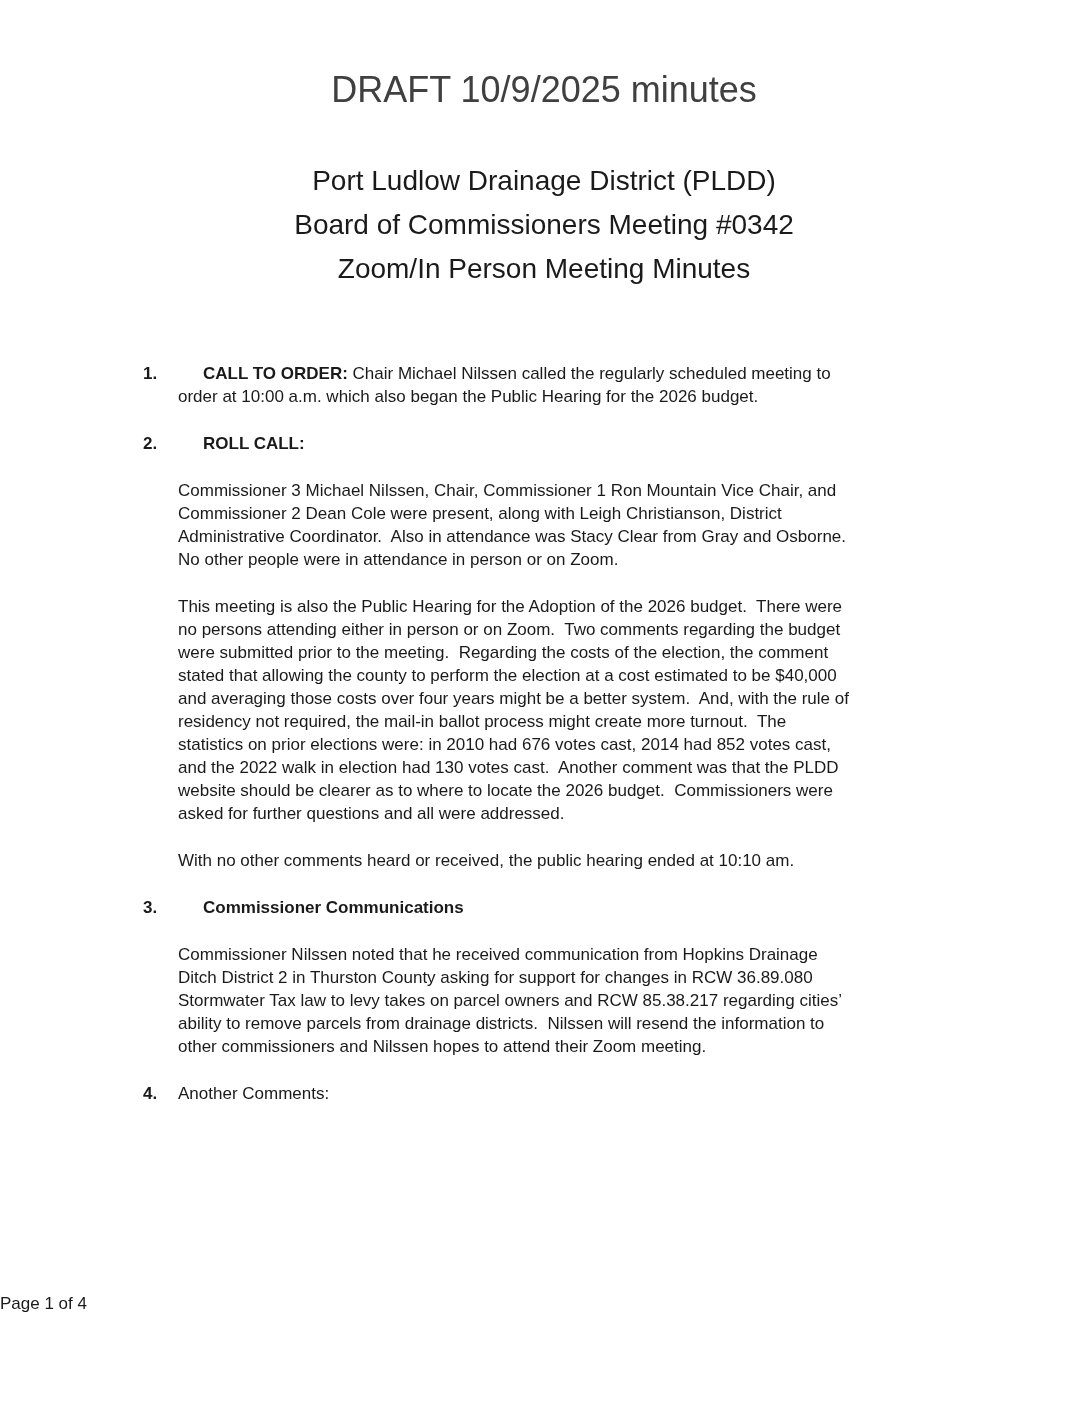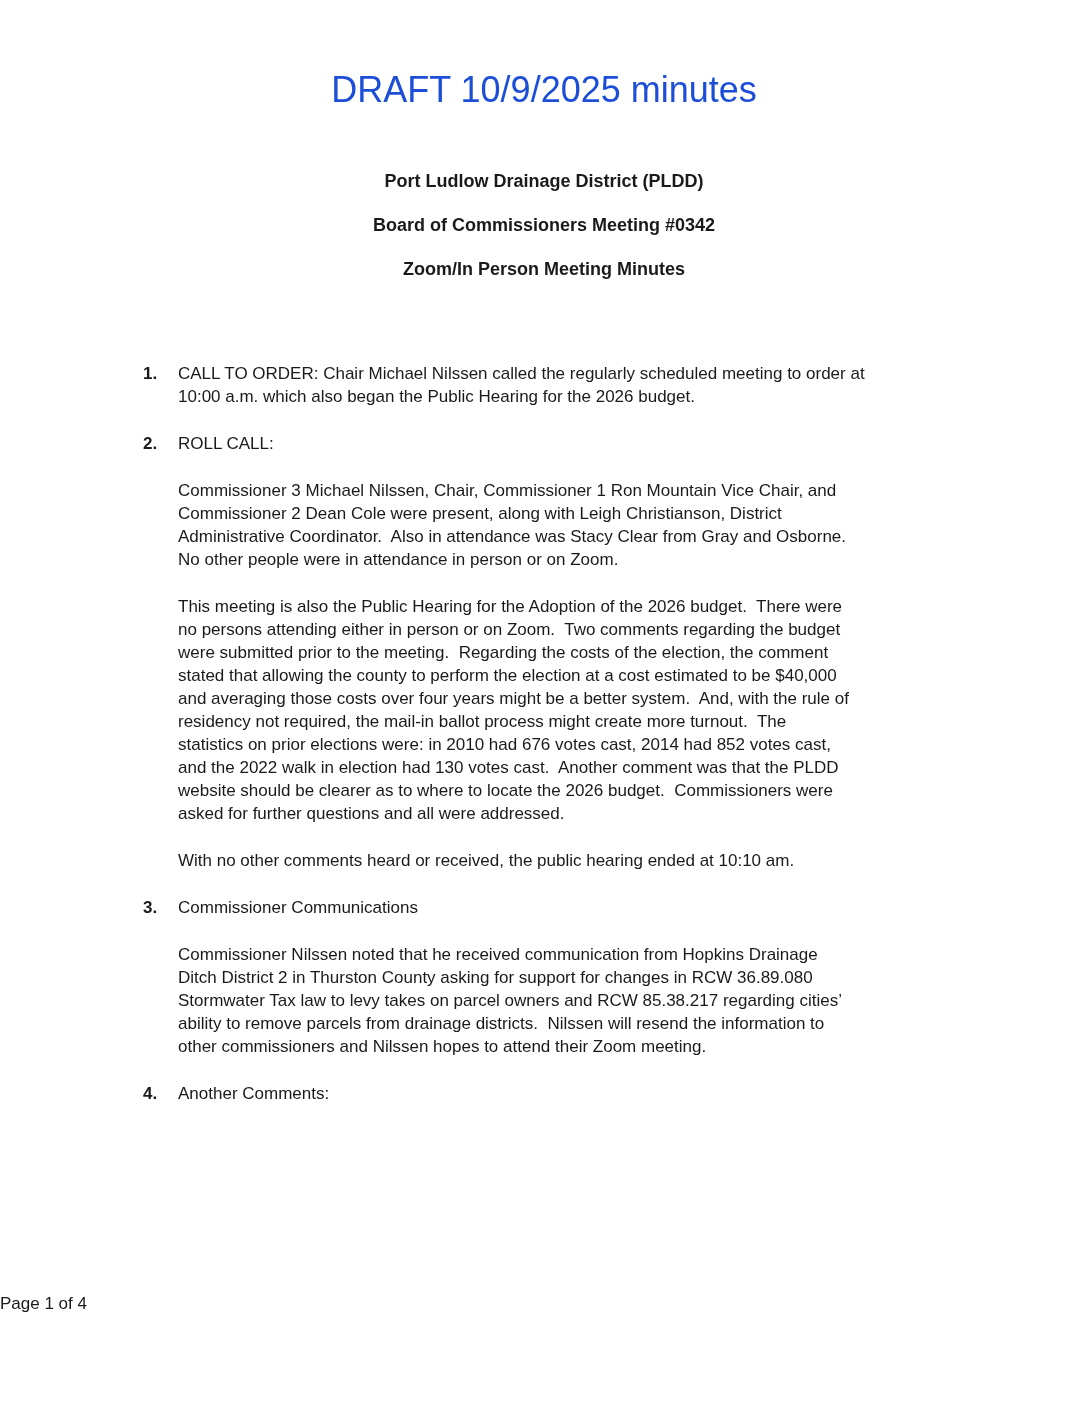--- a/index.html
+++ b/index.html
@@ -18,31 +18,31 @@
   .page {
     position: absolute;
     inset: 0;
     background: #ffffff;
   }
   .draft-title {
     margin: 70px 0 0 0;
     text-align: center;
     font-size: 36px;
     font-weight: 400;
-    color: #1d4ed8;
+    color: #404040;
     line-height: 40px;
   }
   .heading-block {
     margin-top: 56px;
     text-align: center;
   }
   .heading-block p {
     margin: 0 0 14px 0;
-    font-size: 18px;
-    font-weight: 700;
+    font-size: 28px;
+    font-weight: 400;
     line-height: 30px;
   }
   .body-col {
     position: absolute;
     left: 143px;
     top: 362px;
     width: 723px;
   }
   .item {
     position: relative;
@@ -50,21 +50,21 @@
     font-size: 17px;
     line-height: 23px;
     margin: 0 0 24px 0;
   }
   .item .num {
     position: absolute;
     left: 0;
     top: 0;
     font-weight: 700;
   }
-  .item .bold-label { font-weight: 400; }
+  .item .bold-label { font-weight: 700; margin-left: 25px; }
   .para {
     margin: 0 16px 24px 0;
     padding-left: 35px;
     font-size: 17px;
     line-height: 23px;
     white-space: pre-wrap;
   }
   .run { white-space: pre-wrap; }
   .footer {
     position: absolute;

